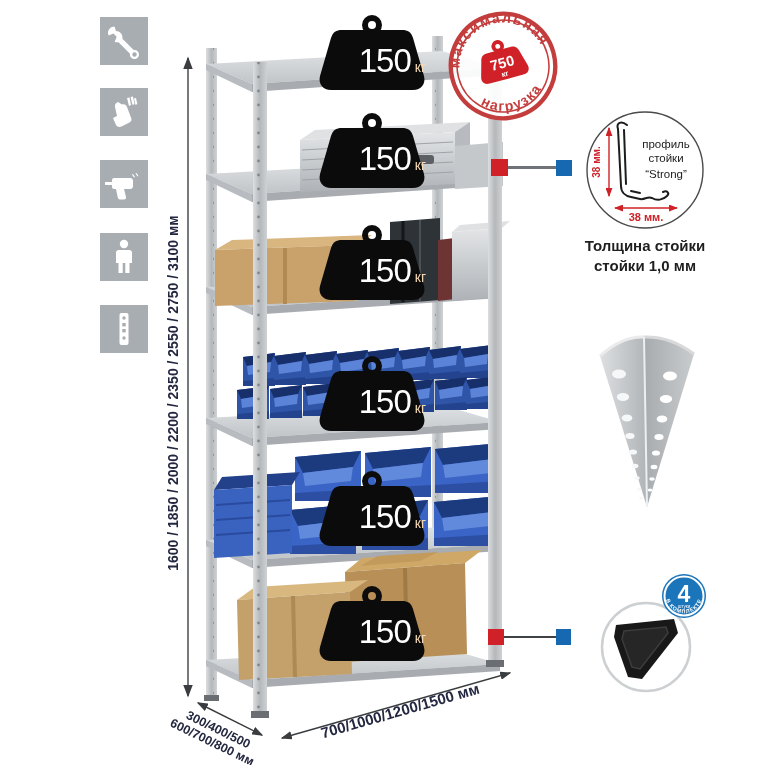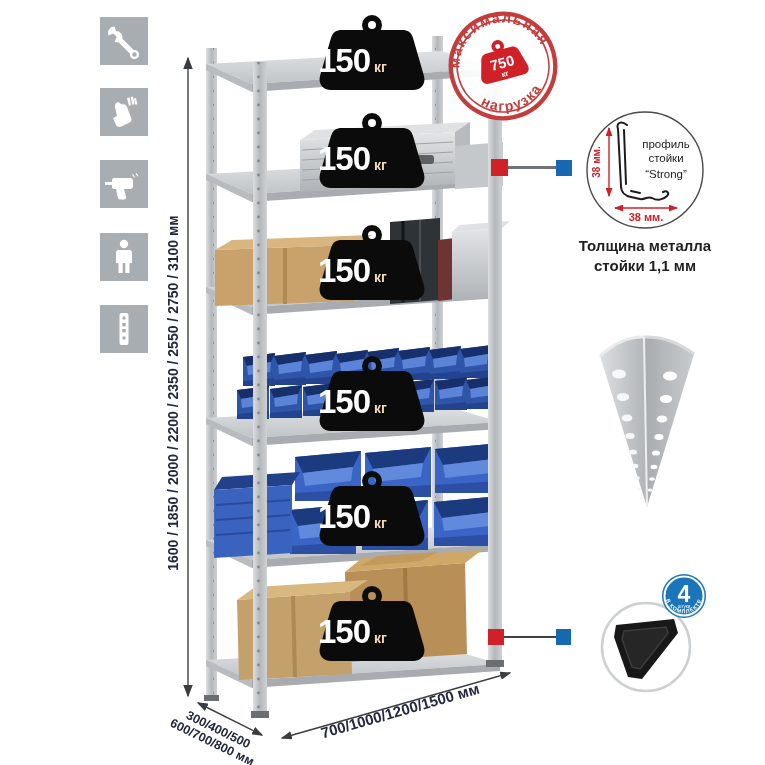--- a/index.html
+++ b/index.html
@@ -12,22 +12,22 @@
          font-family:"Liberation Sans",sans-serif;}
   
   .tile{position:absolute;left:100px;width:48px;height:48px;background:var(--tile_gray);}
   
   .vdim-label{position:absolute;left:-26px;top:384px;width:400px;height:18px;
     transform:rotate(-90deg);transform-origin:center;text-align:center;
     font-size:14px;font-weight:bold;color:var(--dim_text);white-space:nowrap;}
   
   .weight{position:absolute;width:108px;height:80px;}
   .weight svg{position:absolute;left:0;top:0;}
-  .weight-label{position:absolute;left:0;right:0;top:28px;text-align:left;color:#fff;
-    font-weight:bold;white-space:nowrap;}
+  .weight-label{position:absolute;left:0;right:0;top:28px;text-align:right;color:#fff;
+    font-weight:normal;white-space:nowrap;}
   .w-num{font-size:33px;letter-spacing:-1px;color:#fff;}
   .w-unit{font-size:14px;color:#f3d9b4;margin-left:4px;}
   
   .stamp{position:absolute;left:445px;top:8px;width:116px;height:116px;}
   .stamp-arc{fill:var(--stamp_red);font-weight:bold;font-size:14.5px;letter-spacing:1.5px;}
   
   .sq{position:absolute;}
   .sq.red{background:var(--accent_red);width:17px;height:17px;}
   .sq.blue{background:var(--accent_blue);width:16px;height:16px;}
   .mline{position:absolute;background:#6f7377;}
@@ -362,22 +362,22 @@
       <line x1="30" y1="98" x2="92" y2="98" stroke="#cf2127" stroke-width="1.4" marker-start="url(#rArrS)" marker-end="url(#rArrE)"></line>
       <text x="61" y="111" fill="#cf2127" font-size="11" font-weight="bold" text-anchor="middle">38 мм.</text>
       <g fill="#1c1c1c" font-size="11.5" text-anchor="middle">
         <text x="81" y="38">профиль</text>
         <text x="81" y="52">стойки</text>
         <text x="81" y="68">“Strong”</text>
       </g>
     </svg>
   </div>
   <div class="caption" style="left:565px;top:236px;width:160px">
-    <div>Толщина металла</div>
-    <div>стойки 1,1 мм</div>
+    <div>Толщина стойки</div>
+    <div>стойки 1,0 мм</div>
   </div>
 
   <div class="callout-circle" style="left:592px;top:312px;width:110px;height:210px">
     <svg width="110" height="210" viewBox="0 0 110 210">
       <path d="M8,44 Q30,24 52,25 L55,195 Z" fill="url(#pm1)"></path>
       <path d="M52,25 Q78,24 102,42 L55,195 Z" fill="url(#pm2)"></path>
       <path d="M8,44 Q30,24 52,25" fill="none" stroke="#e9ebec" stroke-width="3"></path>
       <path d="M52,25 Q78,24 102,42" fill="none" stroke="#d7d9db" stroke-width="3"></path>
       <line x1="52" y1="25" x2="55" y2="195" stroke="#eceeef" stroke-width="2"></line>
       <g fill="#f6f7f8">

